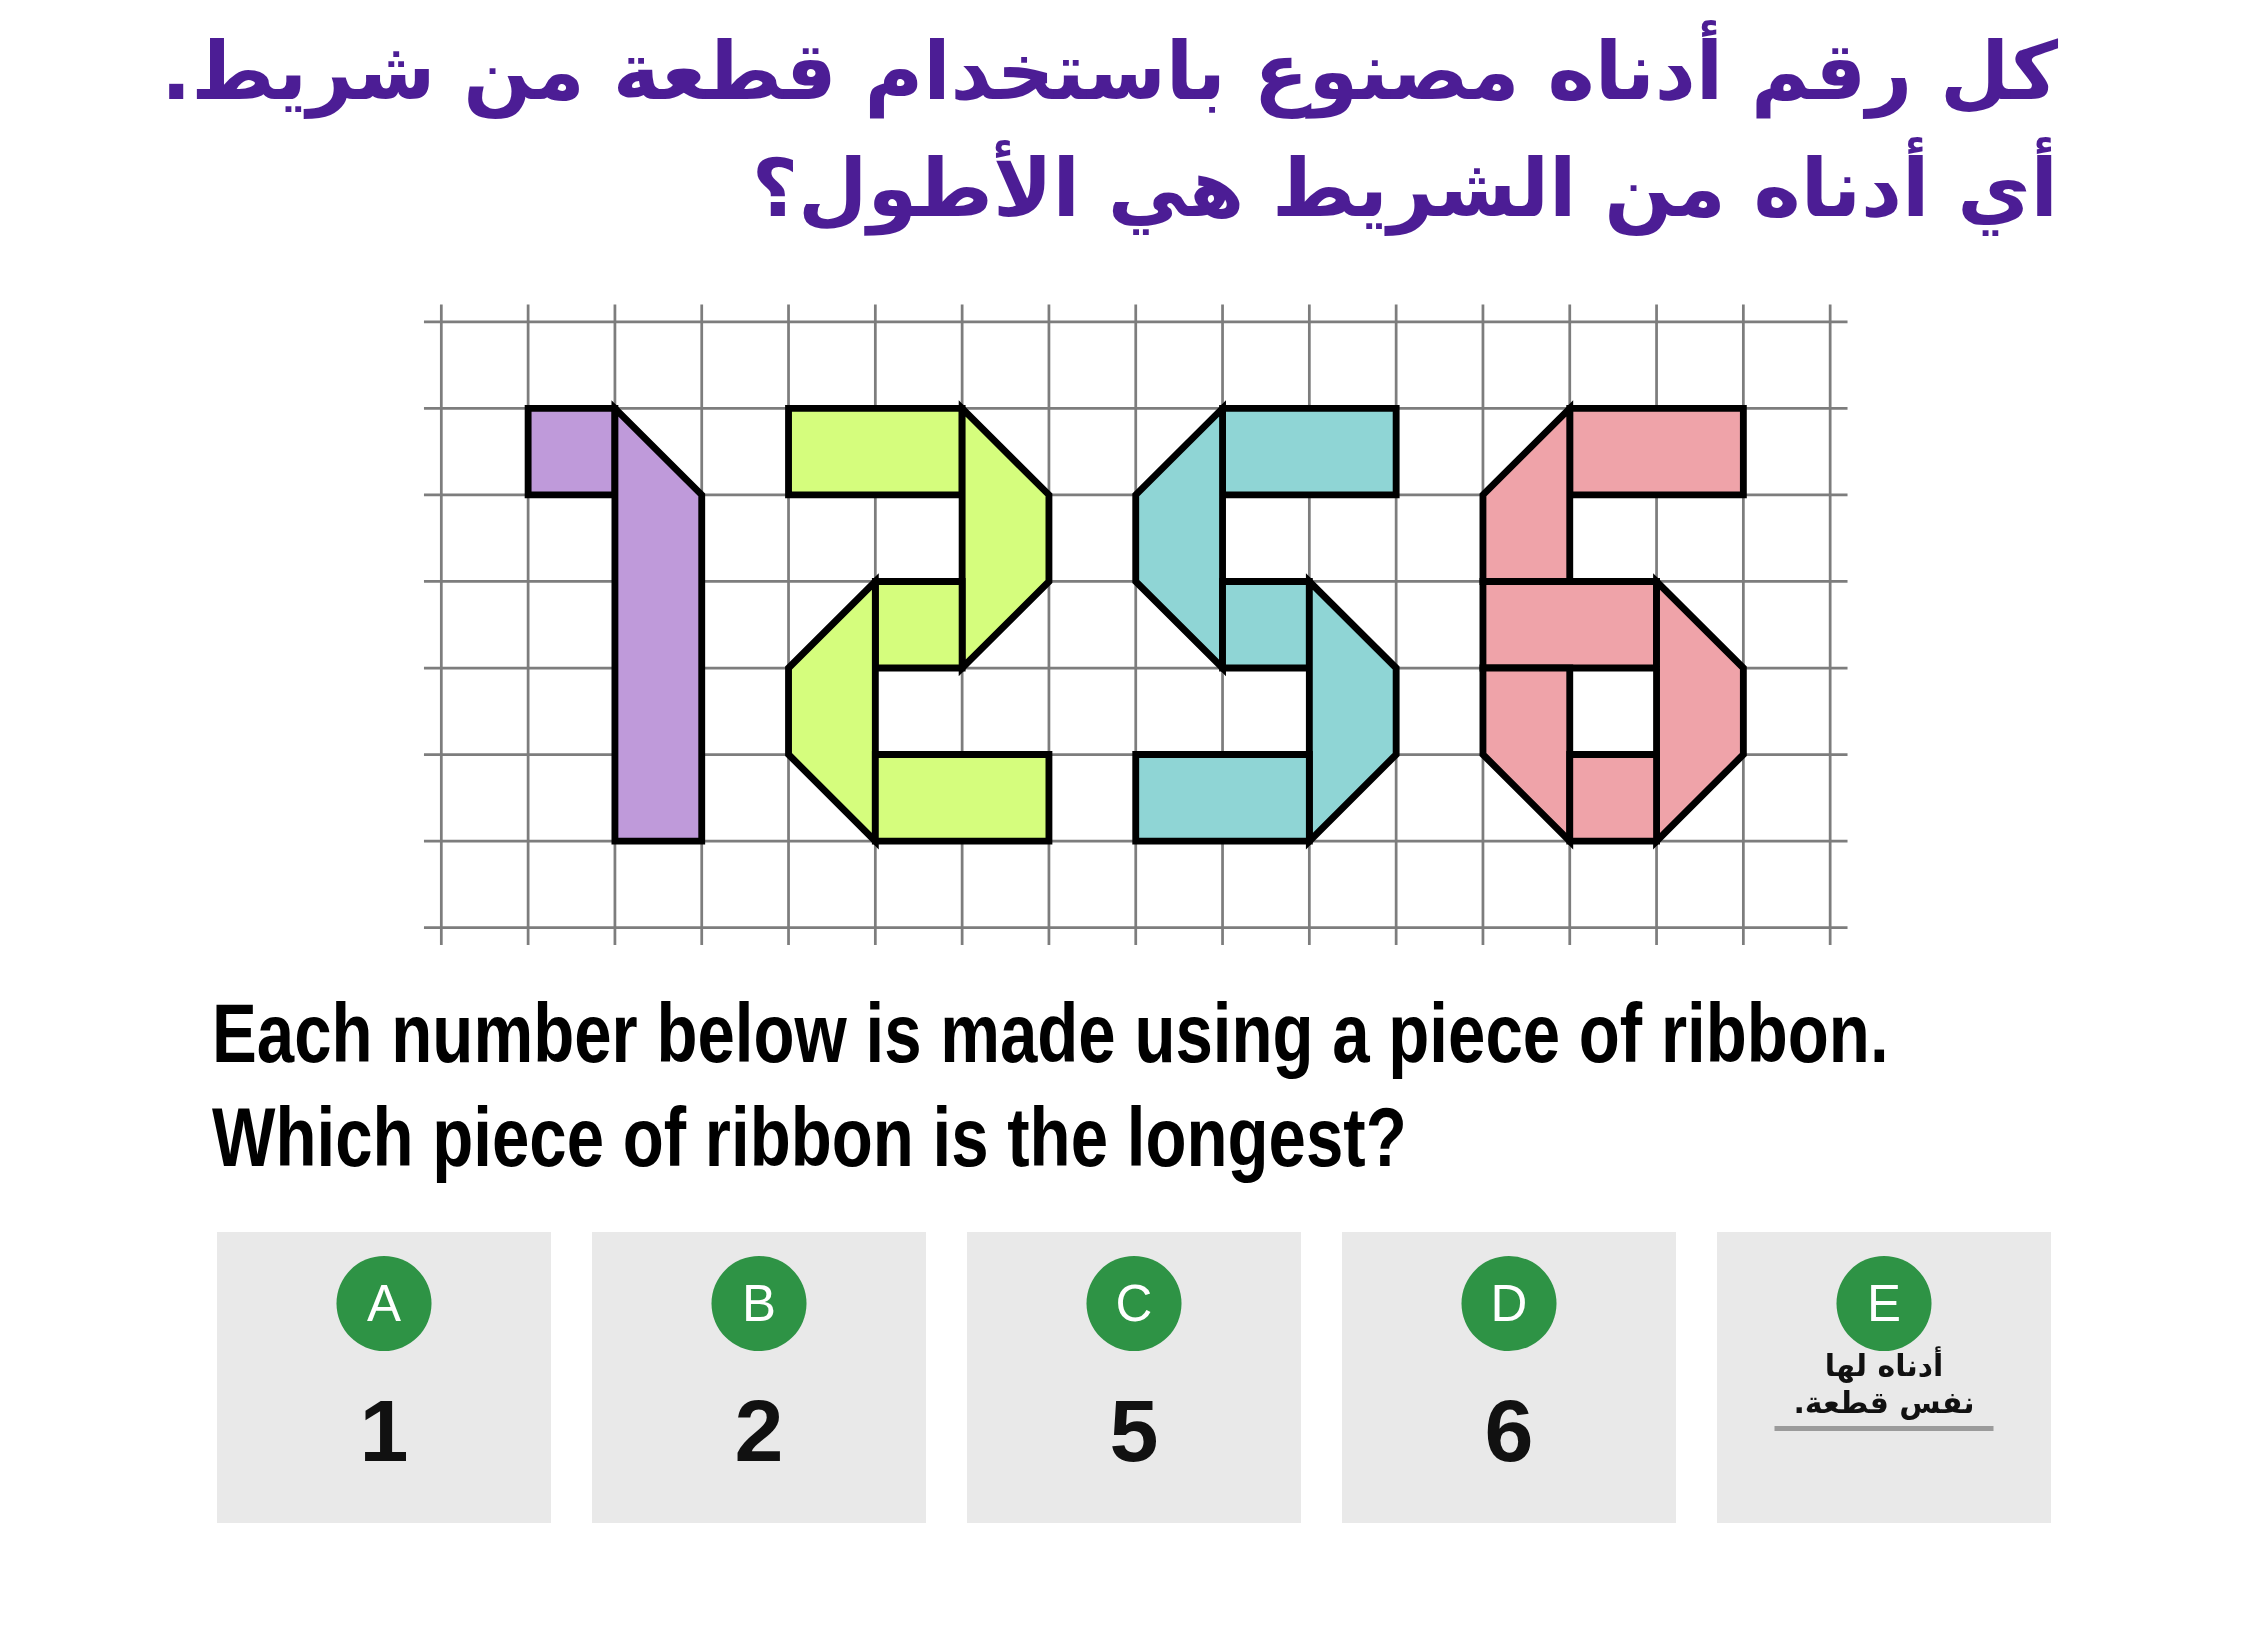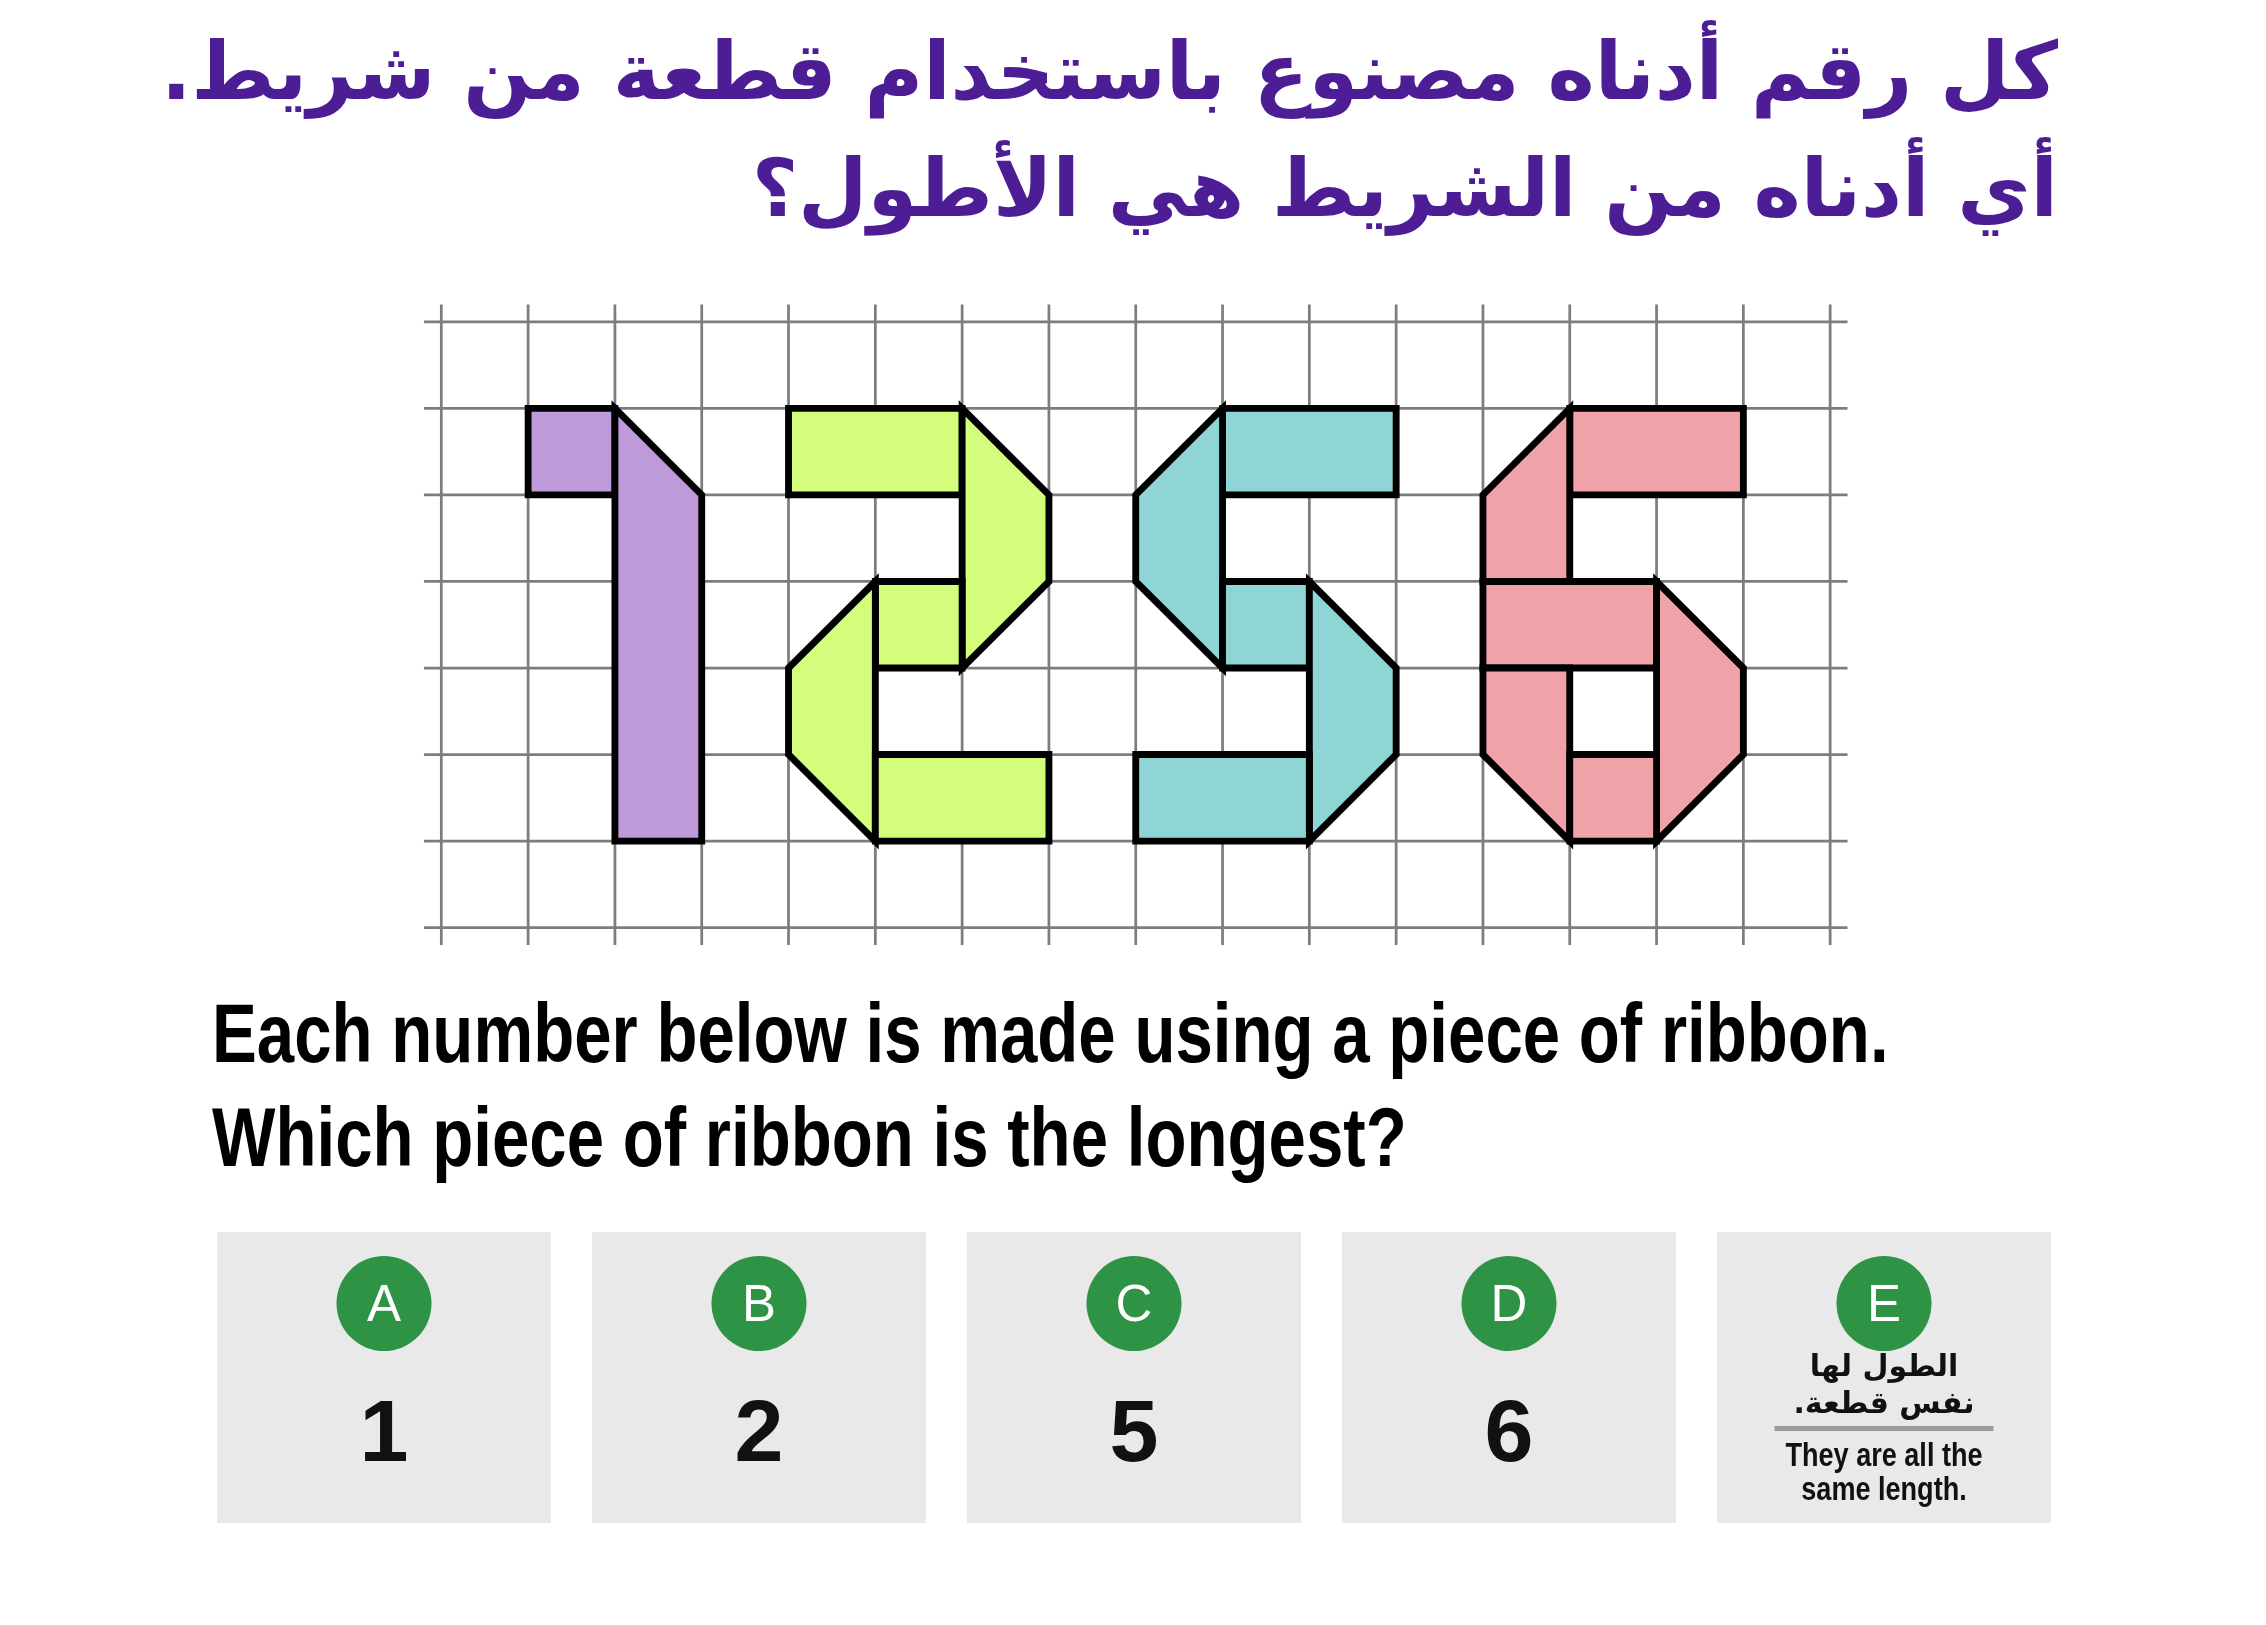--- a/index.html
+++ b/index.html
@@ -119,23 +119,19 @@
       <div class="option-circle" style="background: rgb(46, 147, 69);">C</div>
       <div class="option-value">5</div>
     </div>
     <div class="option-card" style="background: rgb(233, 233, 233);">
       <div class="option-circle" style="background: rgb(46, 147, 69);">D</div>
       <div class="option-value">6</div>
     </div>
     <div class="option-card" style="background: rgb(233, 233, 233);">
       <div class="option-circle" style="background: rgb(46, 147, 69);">E</div>
       <div class="option-arabic">
-        <div>الطول لها</div>
+        <div>أدناه لها</div>
         <div>نفس قطعة.</div>
       </div>
       <div class="option-divider"></div>
-      <div class="option-english">
-        <div class="eline">They are all the</div>
-        <div class="eline">same length.</div>
-      </div>
     </div>
   </div>
 
 
 </body></html>

